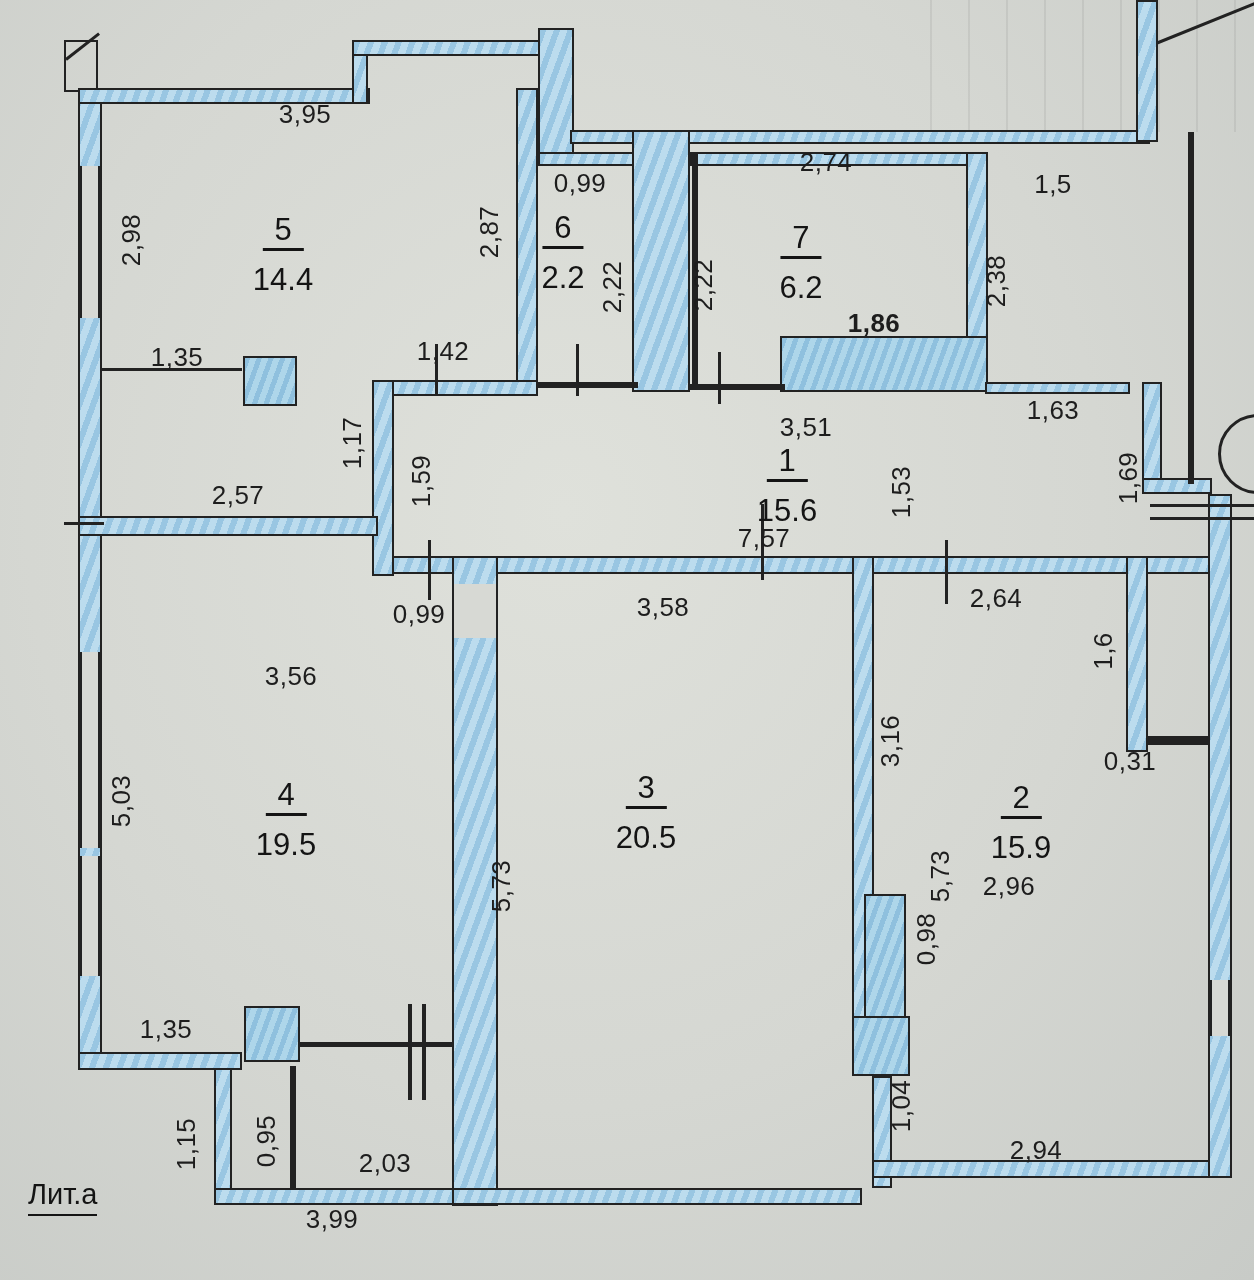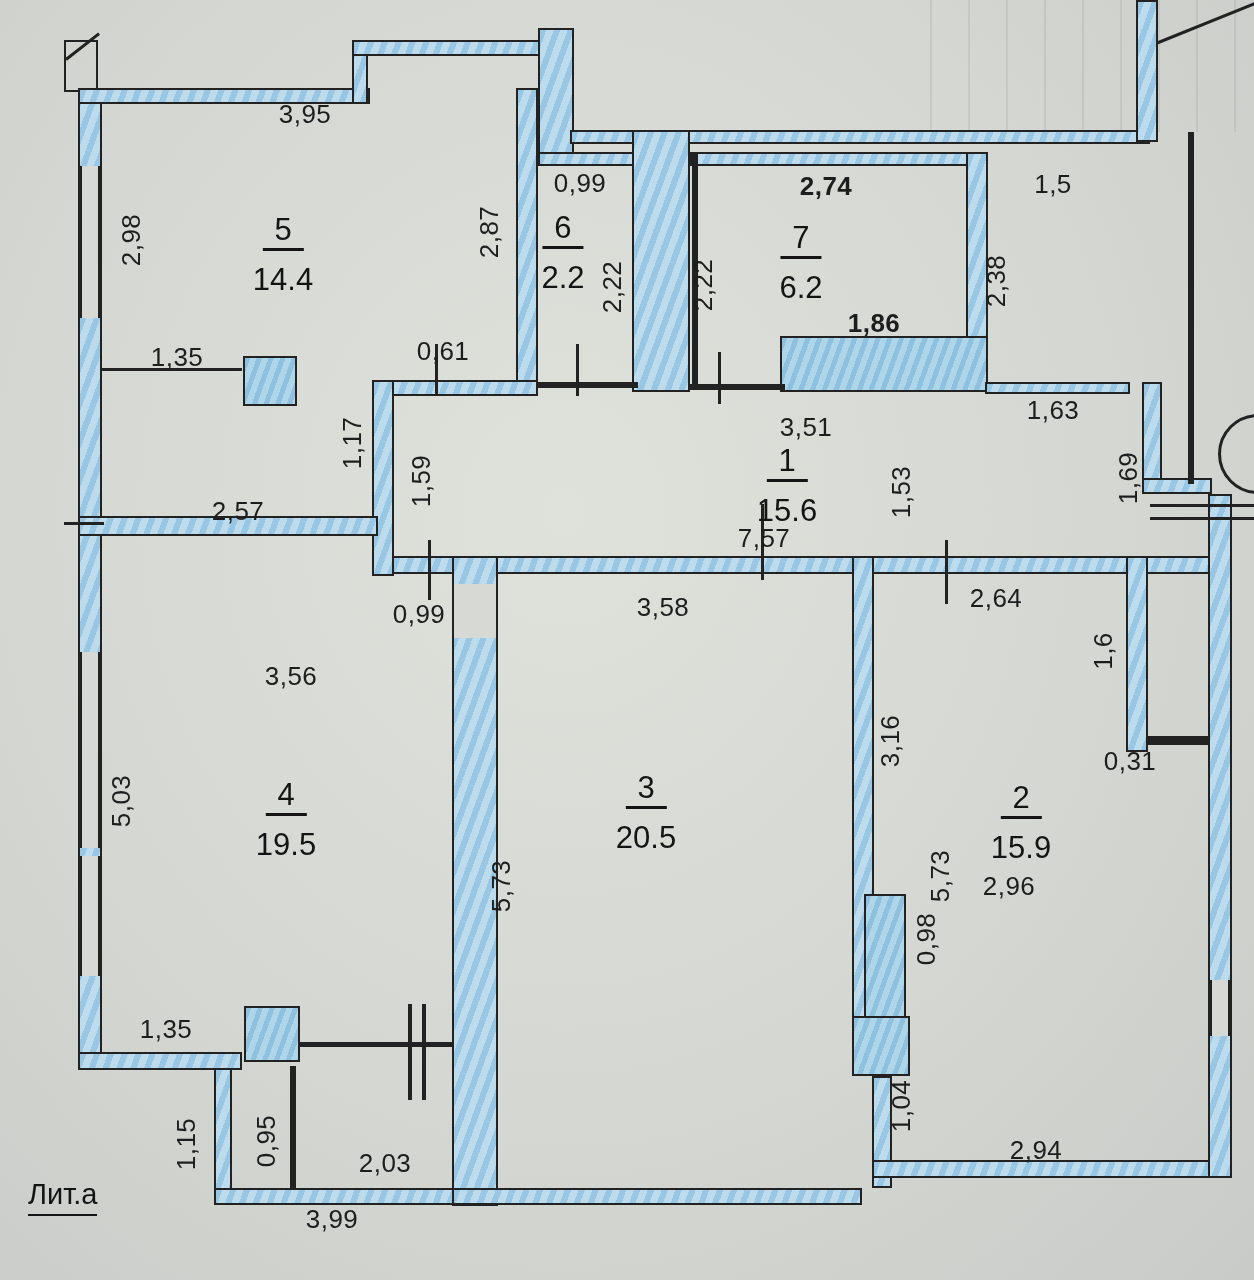--- a/index.html
+++ b/index.html
@@ -97,30 +97,30 @@
     <div class="tick" style="left: 422px; top: 1004px; width: 4px; height: 96px;"></div>
     <div class="tick" style="left: 1150px; top: 504px; width: 104px; height: 3px;"></div>
     <div class="tick" style="left: 1150px; top: 517px; width: 104px; height: 3px;"></div>
     <div class="tick" style="left: 100px; top: 368px; width: 142px; height: 3px;"></div>
     <div class="tick" style="left: 64px; top: 522px; width: 40px; height: 3px;"></div>
     <span class="dim" style="left: 305px; top: 114px;">3,95</span>
     <span class="dim v" style="left: 131px; top: 240px;">2,98</span>
     <span class="dim v" style="left: 489px; top: 232px;">2,87</span>
     <span class="dim" style="left: 580px; top: 183px;">0,99</span>
     <span class="dim v" style="left: 612px; top: 287px;">2,22</span>
-    <span class="dim" style="left: 826px; top: 186px; font-weight: bold;">2,74</span>
+    <span class="dim" style="left: 826px; top: 162px;">2,74</span>
     <span class="dim" style="left: 1053px; top: 184px;">1,5</span>
     <span class="dim v" style="left: 703px; top: 285px;">2,22</span>
     <span class="dim v" style="left: 996px; top: 281px;">2,38</span>
     <span class="dim" style="left: 874px; top: 323px; font-weight: bold;">1,86</span>
     <span class="dim" style="left: 177px; top: 357px;">1,35</span>
-    <span class="dim" style="left: 443px; top: 351px;">0,61</span>
+    <span class="dim" style="left: 443px; top: 351px;">1,42</span>
     <span class="dim v" style="left: 352px; top: 443px;">1,17</span>
     <span class="dim v" style="left: 421px; top: 481px;">1,59</span>
-    <span class="dim" style="left: 238px; top: 495px; margin-top: 16px;">2,57</span>
+    <span class="dim" style="left: 238px; top: 495px;">2,57</span>
     <span class="dim" style="left: 806px; top: 427px;">3,51</span>
     <span class="dim" style="left: 1053px; top: 410px;">1,63</span>
     <span class="dim v" style="left: 1128px; top: 478px;">1,69</span>
     <span class="dim v" style="left: 901px; top: 492px;">1,53</span>
     <span class="dim" style="left: 764px; top: 538px;">7,57</span>
     <span class="dim" style="left: 419px; top: 614px;">0,99</span>
     <span class="dim" style="left: 663px; top: 607px;">3,58</span>
     <span class="dim" style="left: 996px; top: 598px; text-align: center;">2,64</span>
     <span class="dim v" style="left: 1103px; top: 651px;">1,6</span>
     <span class="dim" style="left: 291px; top: 676px;">3,56</span>

